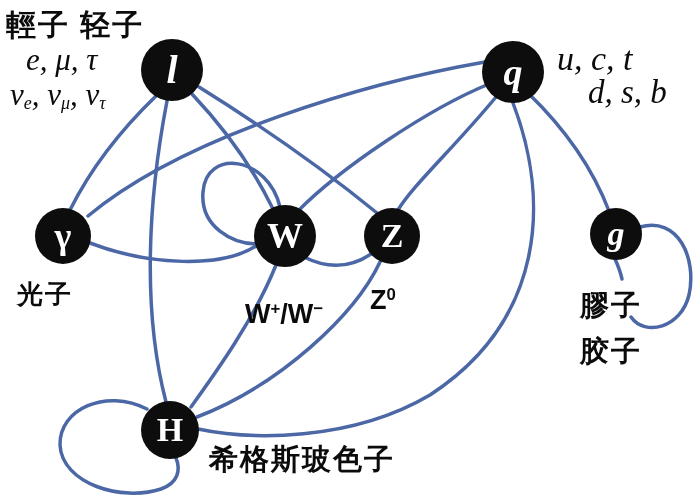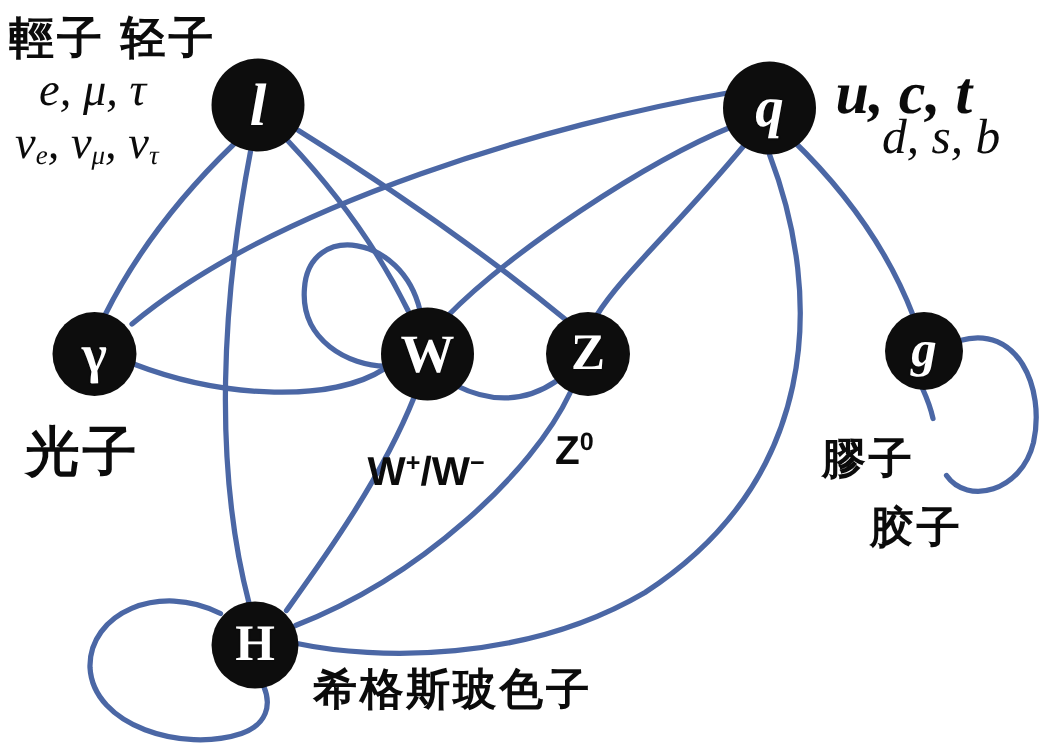--- a/index.html
+++ b/index.html
@@ -62,31 +62,31 @@
       <div class="node" style="left: 590px; top: 208px; width: 52px; height: 52px; background: rgb(13, 13, 13); color: rgb(255, 255, 255); font-size: 34px; font-style: italic;">g</div>
       <div class="node" style="left: 141px; top: 401px; width: 58px; height: 58px; background: rgb(13, 13, 13); color: rgb(255, 255, 255); font-size: 34px;">H</div>
     </div>
 
   <div class="cjk" style="left:6px;top:5px;font-size:30px;">輕子 轻子</div>
   <div class="serifline" style="left:26px;top:44px;font-size:31px;">e, μ, τ</div>
   <div class="serifline" style="left:10px;top:79px;font-size:31px;">
     <span><span>ν</span><span class="sub">e</span></span><span>, </span><span><span>ν</span><span class="sub">μ</span></span><span>, </span><span><span>ν</span><span class="sub">τ</span></span>
   </div>
 
-  <div class="serifline" style="left:557px;top:42px;font-size:40px;font-weight:bold;">u, c, t</div>
+  <div class="serifline" style="left:557px;top:42px;font-size:34px;">u, c, t</div>
   <div class="serifline" style="left:554px;top:76px;font-size:33px;margin-left:34px;">d, s, b</div>
 
-  <div class="cjk" style="left:17px;top:277px;font-size:36px;">光子</div>
+  <div class="cjk" style="left:17px;top:277px;font-size:26px;">光子</div>
 
   <div class="boson-label" style="left:245px;top:301px;">
     <span>W</span><span class="sup">+</span><span>/W</span><span class="sup">−</span>
   </div>
 
   <div class="boson-label" style="left:370px;top:287px;">
     <span>Z</span><span class="sup">0</span>
   </div>
 
-  <div class="cjk" style="left:548px;top:286px;font-size:29px;">膠子</div>
+  <div class="cjk" style="left:580px;top:286px;font-size:29px;">膠子</div>
   <div class="cjk" style="left:580px;top:332px;font-size:29px;">胶子</div>
 
   <div class="cjk" style="left:209px;top:440px;font-size:29px;">希格斯玻色子</div>
 
 </div>
 
 </body></html>

